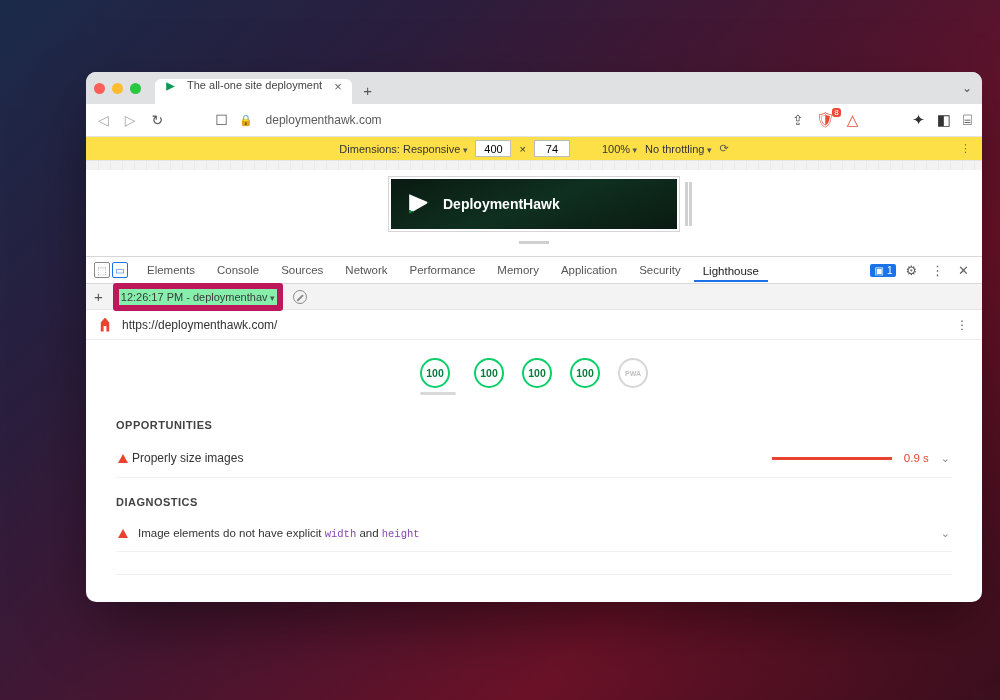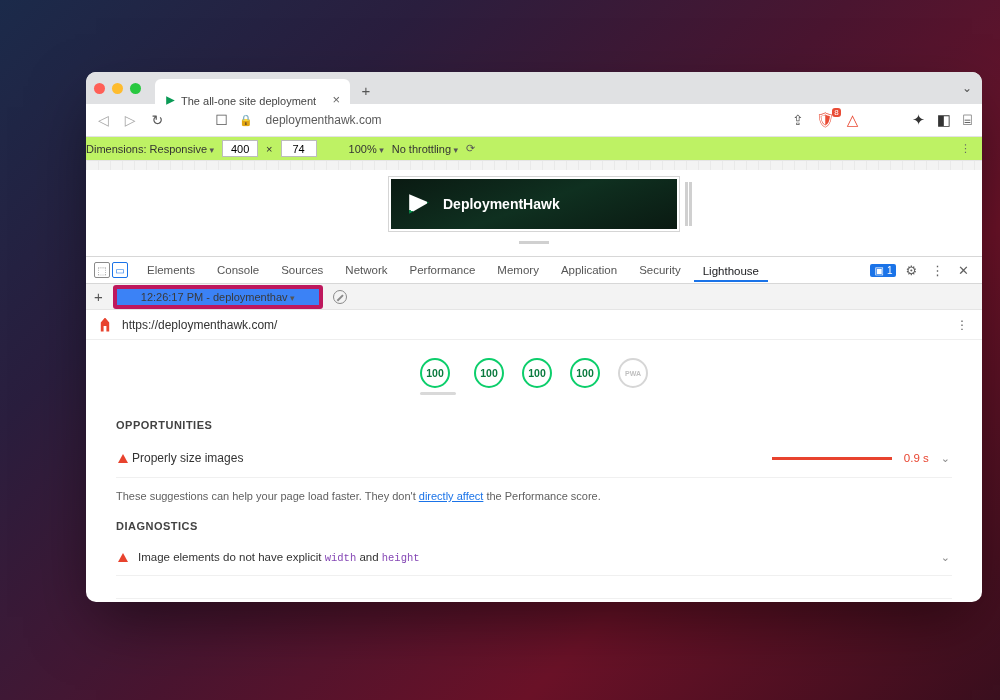--- a/index.html
+++ b/index.html
@@ -3,40 +3,40 @@
 <meta charset="utf-8">
 <style>
 *{box-sizing:border-box;margin:0;padding:0;font-family:-apple-system,BlinkMacSystemFont,"Segoe UI",Helvetica,Arial,sans-serif}
 body{width:1000px;height:700px;overflow:hidden;background:linear-gradient(135deg,#1b2a4a 0%,#2a1e3e 25%,#4a1530 50%,#6b1228 72%,#3a0f1e 100%)}
 .window{position:absolute;left:86px;top:72px;width:896px;height:530px;background:#fff;border-radius:10px;box-shadow:0 25px 60px -10px rgba(0,0,0,.5);overflow:hidden;display:flex;flex-direction:column}
 
 .tabstrip{height:32px;background:#e0e1e3;display:flex;align-items:center;padding:0 8px;position:relative}
 .traffic{display:flex;gap:7px;margin-right:14px}
 .traffic span{width:11px;height:11px;border-radius:50%}
 .tl-close{background:#ff5f57}.tl-min{background:#febc2e}.tl-max{background:#28c840}
-.tab{height:28px;background:#fff;border-radius:6px 6px 0 0;display:flex;align-items:flex-end;padding:0 8px;font-size:11px;color:#444;gap:4px;min-width:195px;margin-top:10px}
+.tab{height:28px;background:#fff;border-radius:6px 6px 0 0;display:flex;align-items:flex-start;padding:0 8px;font-size:11px;color:#444;gap:10px;min-width:195px;margin-top:10px}
 .tab .favicon{width:14px;height:14px;display:flex;align-items:center;justify-content:center}
 .tab .title{flex:1;white-space:nowrap;overflow:hidden;text-overflow:ellipsis}
 .tab .x{color:#666;font-size:13px;padding:0 2px}
 .newtab{width:24px;height:24px;display:flex;align-items:center;justify-content:center;color:#555;font-size:15px;margin-top:4px;margin-left:4px}
 .tabstrip .chev{position:absolute;right:10px;color:#555;font-size:12px}
 
 .urlbar{height:33px;background:#fff;border-bottom:1px solid #e3e3e3;display:flex;align-items:center;padding:0 10px;gap:12px;font-size:12px;color:#555}
 .nav-btn{color:#a7a7a7;font-size:14px;padding:2px}
 .nav-btn.enabled{color:#585858}
 .bkm{font-size:14px;color:#555}
 .lock{color:#4b4b4b;font-size:11px}
 .url{color:#5a5a5a}
 .sp{flex:1}
 .share{color:#555;font-size:14px}
 .shield{position:relative;color:#e94b35;font-size:15px}
 .shield .badge{position:absolute;top:-3px;right:-6px;background:#e94b35;color:#fff;font-size:8px;border-radius:3px;padding:0 2px}
 .xt{color:#333;font-size:15px}
 
-.respbar{height:24px;background:#bef264;border-bottom:1px solid #e5e5e5;display:flex;align-items:center;justify-content:flex-start;gap:8px;font-size:11px;color:#333;position:relative}
+.respbar{height:24px;background:#fde047;border-bottom:1px solid #e5e5e5;display:flex;align-items:center;justify-content:center;gap:8px;font-size:11px;color:#333;position:relative}
 .respbar input{width:36px;height:17px;border:1px solid #bcbcbc;background:#fff;font-size:11px;text-align:center}
 .respbar .more{position:absolute;right:10px;color:#666;letter-spacing:1px}
 .dd::after{content:" ▾";font-size:9px;color:#555}
 
 .device-area{height:95px;background:#fff;display:flex;flex-direction:column;align-items:center}
 .ruler{height:9px;width:100%;background:repeating-linear-gradient(90deg,#e9e9e9,#e9e9e9 1px,#f3f3f3 1px,#f3f3f3 12px)}
 .device-frame-wrap{position:relative;padding-top:6px}
 .device-frame{width:292px;height:56px;border:1px solid #d5d5d5;position:relative}
 .device-frame .banner{position:absolute;inset:2px 2px 2px 2px;background:linear-gradient(160deg,#0a1a12,#0f3020,#0a1a12);display:flex;align-items:center;gap:10px;padding:0 14px}
 .banner .logo{width:28px;height:28px;background:radial-gradient(circle at 40% 40%,#fff 0 45%,transparent 46%),linear-gradient(135deg,#0aa85e,#0a7a3e);border-radius:4px;clip-path:polygon(15% 15%,85% 45%,15% 85%)}
@@ -51,21 +51,21 @@
 .dt-tabs .pick span{width:16px;height:16px;border:1px solid #8a8a8a;border-radius:2px;font-size:10px;display:flex;align-items:center;justify-content:center;color:#8a8a8a}
 .dt-tabs .pick span.on{border-color:#1a73e8;color:#1a73e8}
 .dt-tabs .t{padding:6px 9px;cursor:default}
 .dt-tabs .t.active{color:#202124;border-bottom:2px solid #1a73e8;padding-bottom:3px}
 .dt-tabs .rsp{flex:1}
 .dt-tabs .issue{background:#1a73e8;color:#fff;font-size:10px;border-radius:2px;padding:1px 4px;display:flex;gap:3px;align-items:center}
 .dt-tabs .gear,.dt-tabs .dots,.dt-tabs .close{padding:0 5px;color:#606060;font-size:13px}
 
 .dt-strip{height:26px;border-bottom:1px solid #e5e5e5;display:flex;align-items:center;padding:0 8px;gap:10px;font-size:11px;color:#3a3a3a;background:#f3f3f3}
 .dt-strip .plus{font-size:15px;color:#555}
-.dt-strip .sel{background:#3b82f6;border:4px solid #be185d;padding:2px 24px;border-radius:3px}
+.dt-strip .sel{background:#86efac;border:6px solid #be185d;padding:2px 2px;border-radius:3px}
 .dt-strip .no{width:14px;height:14px;border:1.5px solid #8a8a8a;border-radius:50%;position:relative}
 .dt-strip .no::after{content:"";position:absolute;left:2px;right:2px;top:50%;height:1.5px;background:#8a8a8a;transform:rotate(-45deg)}
 
 .lh{flex:1;overflow:auto;font-size:12px;color:#333}
 .lh-url{height:30px;border-bottom:1px solid #eee;display:flex;align-items:center;padding:0 12px;gap:10px}
 .lh-url .lhicon{width:14px;height:14px;background:#e8432e;clip-path:polygon(20% 100%,20% 35%,50% 0,80% 35%,80% 100%,60% 100%,60% 60%,40% 60%,40% 100%)}
 .lh-url .dots{margin-left:auto;color:#606060;letter-spacing:2px}
 .lh-content{padding:10px 30px 16px}
 .scores{display:flex;justify-content:center;gap:18px;padding:8px 0 6px}
 .score{width:30px;height:30px;border:2px solid #0cce6b;border-radius:50%;display:flex;align-items:center;justify-content:center;font-size:10.5px;font-weight:600;color:#0a7a3e}
@@ -203,23 +203,20 @@
         <div class="section-h">OPPORTUNITIES</div>
         <div class="opp-row">
           <span class="tri"></span>
           <span class="label">Properly size images</span>
           <span class="barwrap">
             <span class="bar"></span>
             <span class="sav">0.9 s</span>
             <span class="chev">⌄</span>
           </span>
         </div>
-        <p class="note">
-          <span>These suggestions can help your page load faster. They don't </span><a href="#">directly affect</a><span> the Performance score.</span>
-        </p>
 
         <div class="section-h">DIAGNOSTICS</div>
 
         <div class="diag-row">
           <span class="tri"></span>
           <span>
             <span>Image elements do not have explicit </span><span class="code">width</span><span> and </span><span class="code">height</span>
           </span>
           <span class="sp" style="flex:1"></span>
           <span class="chev">⌄</span>

